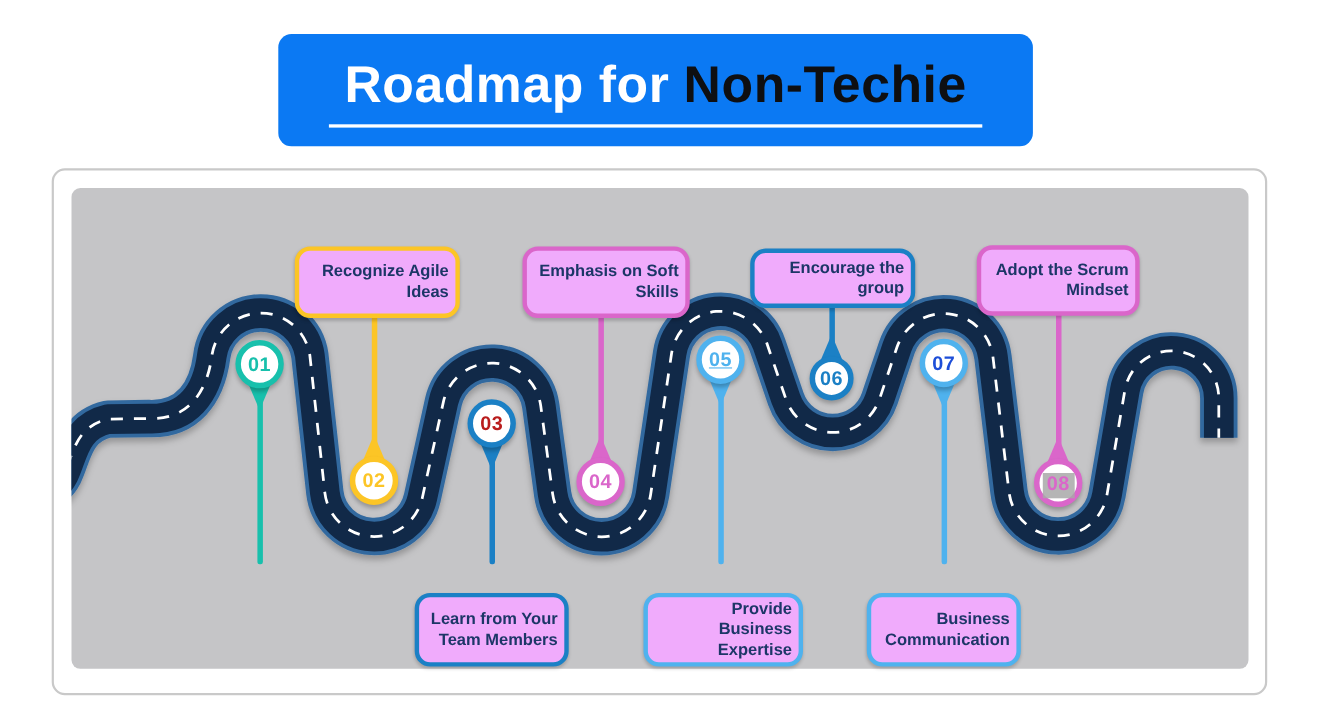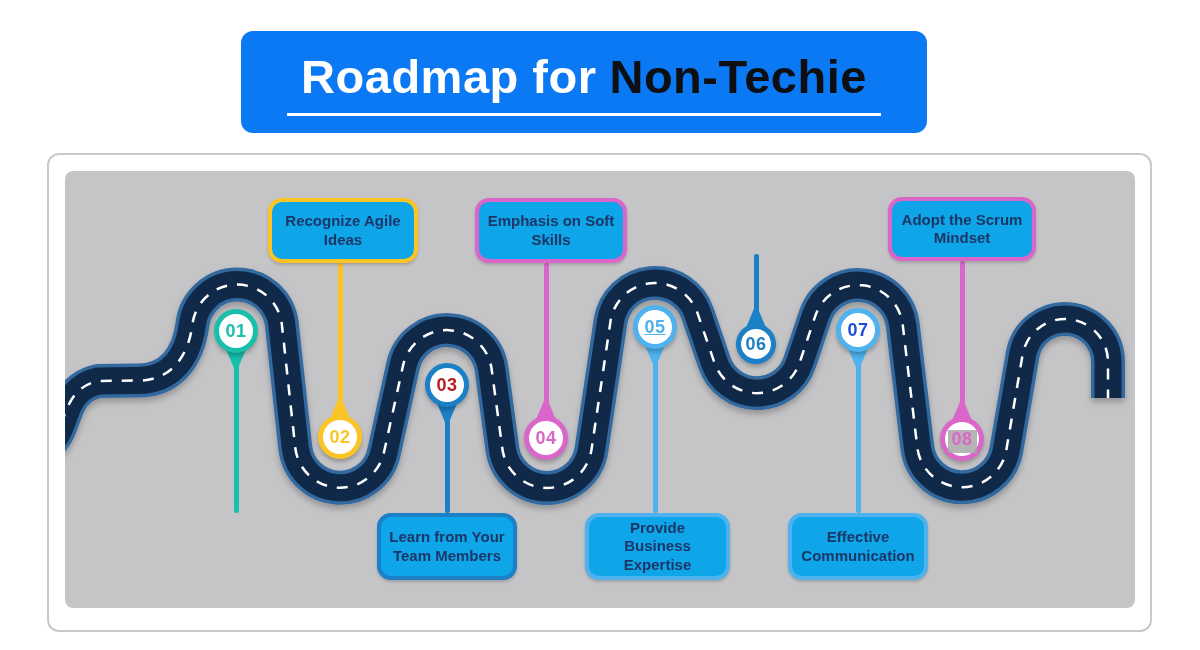--- a/index.html
+++ b/index.html
@@ -3,21 +3,21 @@
 <meta charset="utf-8">
 <style>
   html,body{margin:0;padding:0;}
   body{
     width:1200px;height:650px;position:relative;overflow:hidden;
     background:#ffffff;
     font-family:"Liberation Sans","DejaVu Sans",sans-serif;
   }
   
   .banner{
-    position:absolute;left:241px;top:31px;width:686px;height:102px;
+    position:absolute;left:253px;top:31px;width:686px;height:102px;
     background:var(--banner_bg,#0b79f3);border-radius:12px;
     display:flex;align-items:center;justify-content:center;
   }
   .title-underline{
     border-bottom:3px solid #ffffff;padding:0 14px 9px 14px;
     font-size:47px;font-weight:700;letter-spacing:.5px;white-space:nowrap;
   }
   .title-prefix{color:var(--title_white,#ffffff);}
   .title-highlight{color:var(--title_dark,#0e0f12);margin-left:13px;}
   
@@ -40,24 +40,24 @@
   .td-up{border-bottom-width:26px;border-bottom-style:solid;}
   .badge{
     position:absolute;z-index:3;background:#ffffff;border-style:solid;border-width:5px;
     border-radius:50%;box-sizing:border-box;display:flex;align-items:center;justify-content:center;
     box-shadow:0 3px 4px rgba(0,0,0,.25);
   }
   .badge .num{position:relative;z-index:2;font-weight:700;font-size:18px;letter-spacing:.5px;}
   .num-artifact{position:absolute;z-index:1;left:3px;top:8px;width:29px;height:23px;
                 background:var(--artifact_gray,#a8a8a8);opacity:.85;}
   .label-box{
-    position:absolute;z-index:4;background:#0ea5e9;border-style:solid;border-width:4px;
+    position:absolute;z-index:4;background:#f0abfc;border-style:solid;border-width:4px;
     border-radius:14px;box-sizing:border-box;
-    display:flex;align-items:center;justify-content:center;text-align:center;
-    padding:3px 6px;box-shadow:0 2px 3px rgba(0,0,0,.18);
+    display:flex;align-items:center;justify-content:center;text-align:right;
+    padding:3px 6px;box-shadow:0 2px 3px rgba(0,0,0,.18);margin-top:26px;
   }
   .label-box .label-text{
     font-weight:700;font-size:15px;line-height:1.22;color:var(--label_text,#1c3667);
   }
 </style>
 </head>
 <body style="--banner_bg: #0b79f3; --title_white: #ffffff; --title_dark: #0e0f12; --card_border: #c9c9c9; --panel_bg: #c5c5c7; --road_surface: #112948; --road_border: #33699f; --road_dash: #ffffff; --label_text: #1c3667; --artifact_gray: #a8a8a8;">
 
 <div class="banner">
   <span class="title-underline">
@@ -120,27 +120,30 @@
       <span class="num" style="color: rgb(79, 178, 238); text-decoration: underline;">05</span>
     </div>
     <div class="label-box" style="left: 585px; top: 513px; width: 145px; height: 67px; border-color: rgb(79, 178, 238);">
       <span class="label-text">Provide Business Expertise</span>
     </div>
     <div class="connector" style="left: 753.5px; background: rgb(27, 128, 197); top: 254px; height: 90px;"></div>
     <div class="teardrop td-up" style="left: 745px; top: 304px; border-bottom-color: rgb(27, 128, 197);"></div>
     <div class="badge" style="left: 736px; top: 324px; width: 40px; height: 40px; border-color: rgb(27, 128, 197);">
       <span class="num" style="color: rgb(27, 128, 197);">06</span>
     </div>
+    <div class="label-box" style="left: 682px; top: 200px; width: 150px; height: 54px; border-color: rgb(27, 128, 197);">
+      <span class="label-text">Encourage the group</span>
+    </div>
     <div class="connector" style="left: 855.5px; background: rgb(79, 178, 238); top: 330px; height: 183px;"></div>
     <div class="teardrop td-down" style="left: 847px; top: 346px; border-top-color: rgb(79, 178, 238);"></div>
     <div class="badge" style="left: 836px; top: 308px; width: 44px; height: 44px; border-color: rgb(79, 178, 238);">
       <span class="num" style="color: #1d4ed8;">07</span>
     </div>
     <div class="label-box" style="left: 788px; top: 513px; width: 140px; height: 67px; border-color: rgb(79, 178, 238);">
-      <span class="label-text">Effective Communication</span>
+      <span class="label-text">Business Communication</span>
     </div>
     <div class="connector" style="left: 959.5px; background: rgb(218, 102, 202); top: 261px; height: 178px;"></div>
     <div class="teardrop td-up" style="left: 951px; top: 397px; border-bottom-color: rgb(218, 102, 202);"></div>
     <div class="badge" style="left: 940px; top: 417px; width: 44px; height: 44px; border-color: rgb(218, 102, 202);">
       <div class="num-artifact"></div>
       <span class="num" style="color: rgb(218, 102, 202);">08</span>
     </div>
     <div class="label-box" style="left: 888px; top: 197px; width: 148px; height: 64px; border-color: rgb(218, 102, 202);">
       <span class="label-text">Adopt the Scrum Mindset</span>
     </div>

